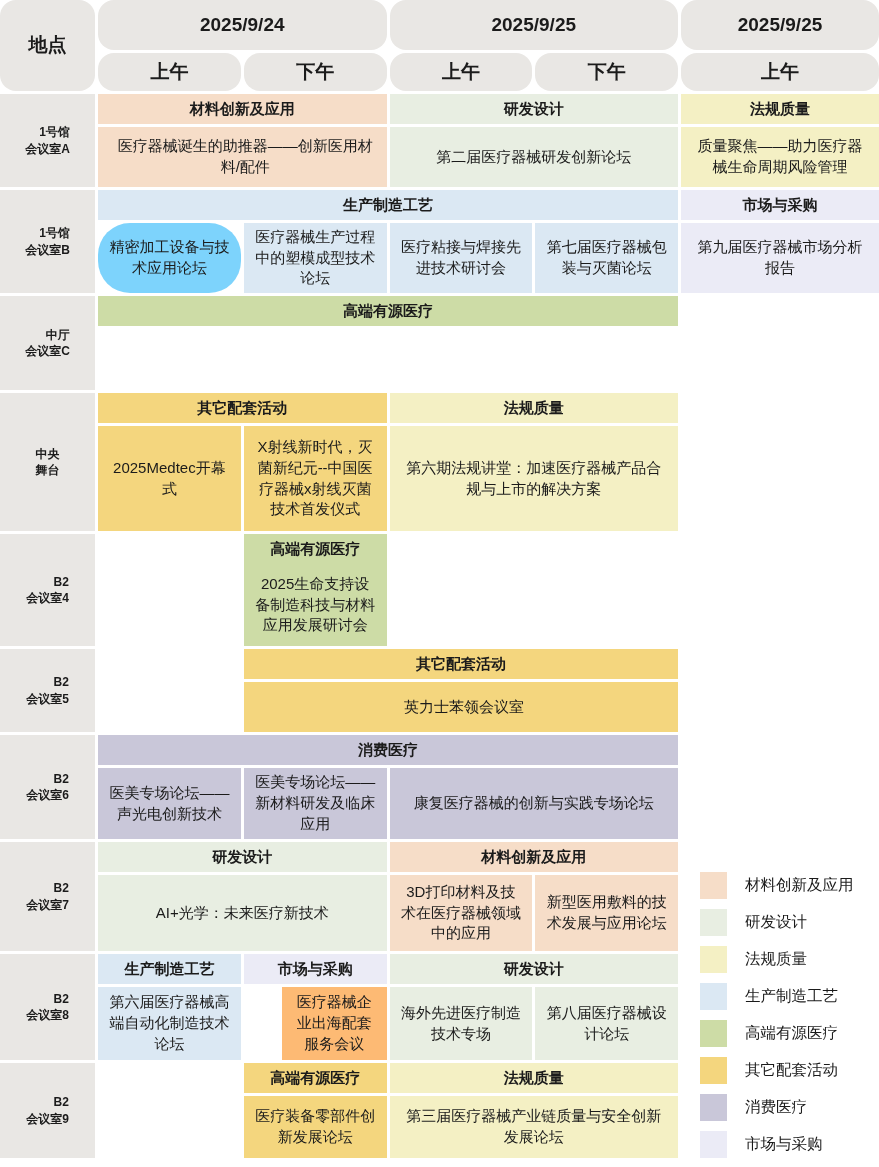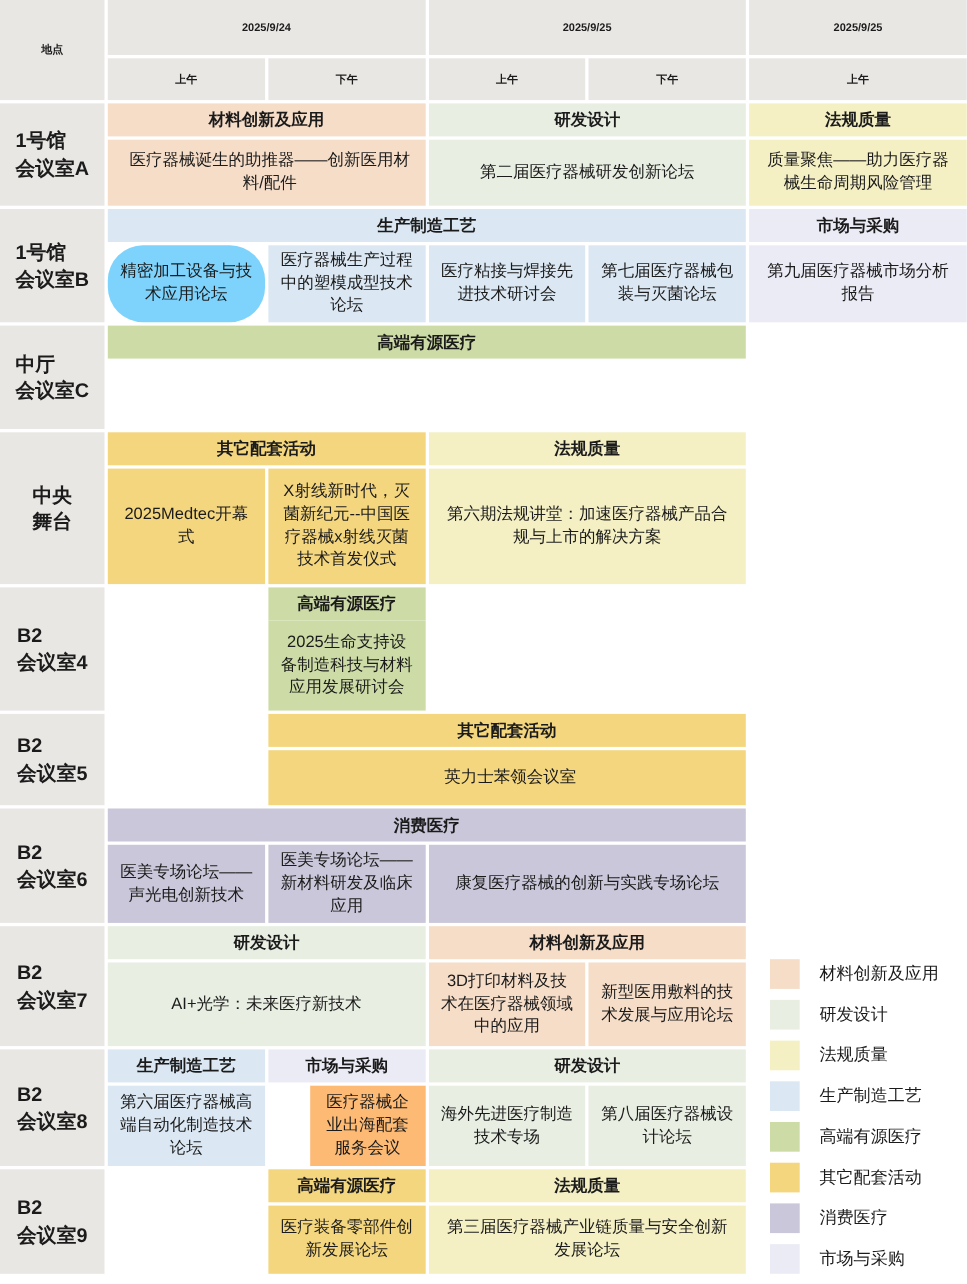--- a/index.html
+++ b/index.html
@@ -3,23 +3,23 @@
 <meta charset="utf-8">
 <style>
   html,body{margin:0;padding:0;background:#fff;}
   body{font-family:"Liberation Sans","DejaVu Sans",sans-serif;color:#1b1b1b;}
   #page{position:relative;width:879px;height:1167px;background:#ffffff;overflow:hidden;
         display:flex;flex-direction:column;gap:3px;box-sizing:border-box;}
   .hdr-grid{display:grid;grid-template-columns:95px repeat(4,1fr) 198px;
             grid-template-rows:50px 38px;gap:3px;}
   .row-grid{display:grid;grid-template-columns:95px repeat(4,1fr) 198px;gap:3px;}
   .gray{background:#e9e7e4;display:flex;align-items:center;justify-content:center;
-        font-weight:bold;font-size:10px;text-align:center;white-space:pre-line;line-height:1.3;}
+        font-weight:bold;font-size:19px;text-align:center;white-space:pre-line;line-height:1.3;border-radius:16px;}
   .room{background:#e9e7e4;display:flex;align-items:center;justify-content:center;
-        font-weight:bold;font-size:18px;text-align:left;white-space:pre-line;line-height:1.35;grid-column:1;}
+        font-weight:bold;font-size:12px;text-align:right;white-space:pre-line;line-height:1.35;grid-column:1;}
   .block{display:flex;flex-direction:column;min-height:0;}
   .catbar{height:30px;flex:0 0 30px;display:flex;align-items:center;justify-content:center;
           font-weight:bold;font-size:15px;}
   .sessions{flex:1;display:grid;gap:3px;margin-top:3px;min-height:0;}
   .sessions.joined{margin-top:0;}
   .session{display:flex;align-items:center;justify-content:center;text-align:center;
            font-size:15px;line-height:1.38;padding:4px 10px;box-sizing:border-box;}
   #legend{position:absolute;left:700px;top:872px;display:flex;flex-direction:column;gap:10px;}
   .leg-item{display:flex;align-items:center;gap:18px;}
   .leg-swatch{width:27px;height:27px;flex:0 0 27px;}

